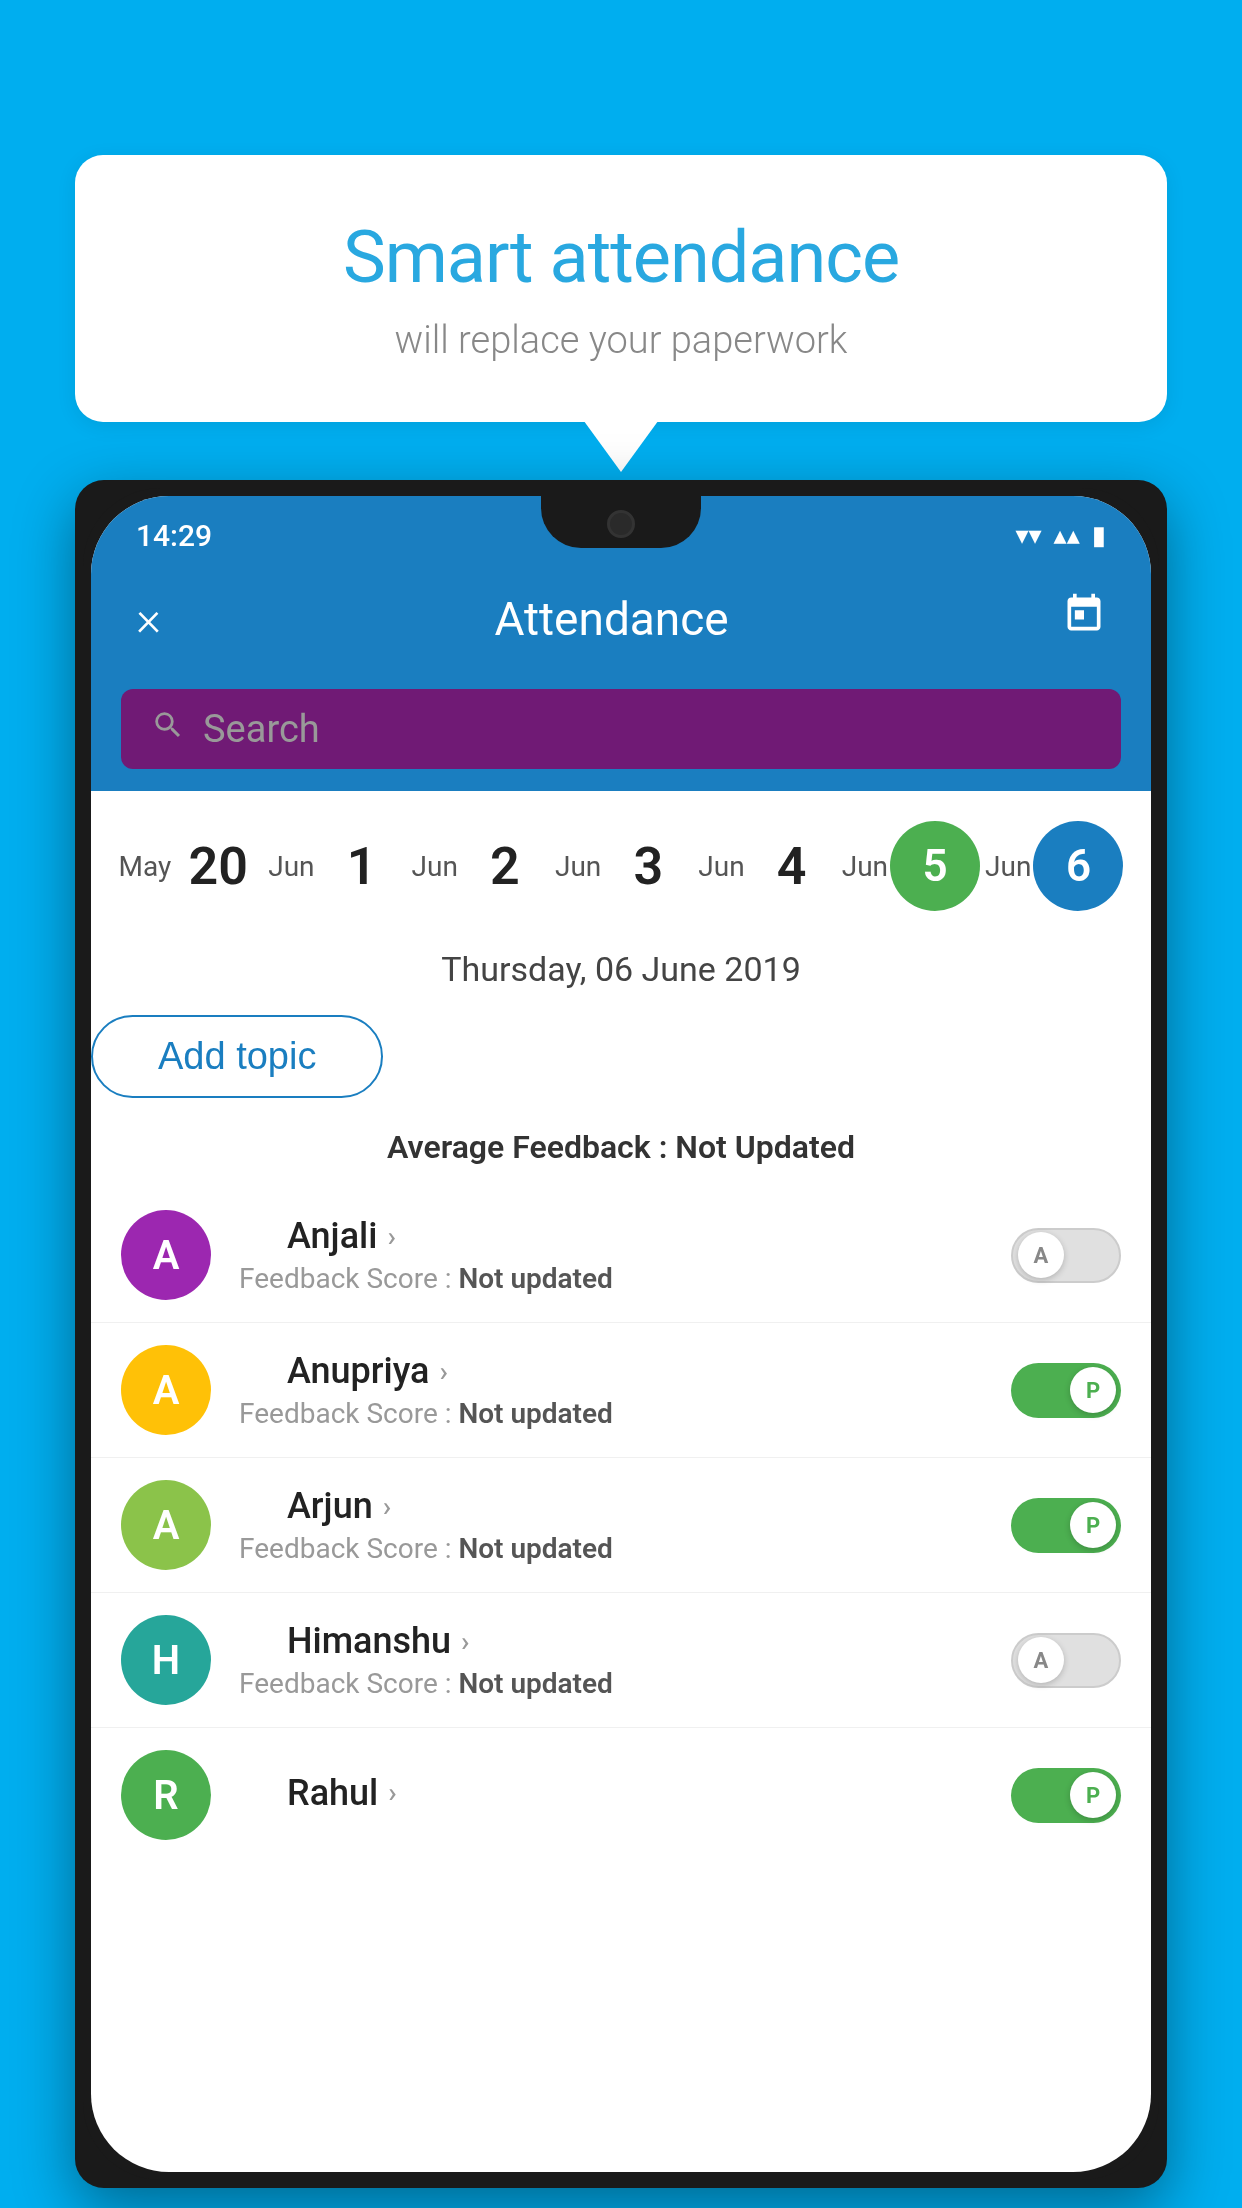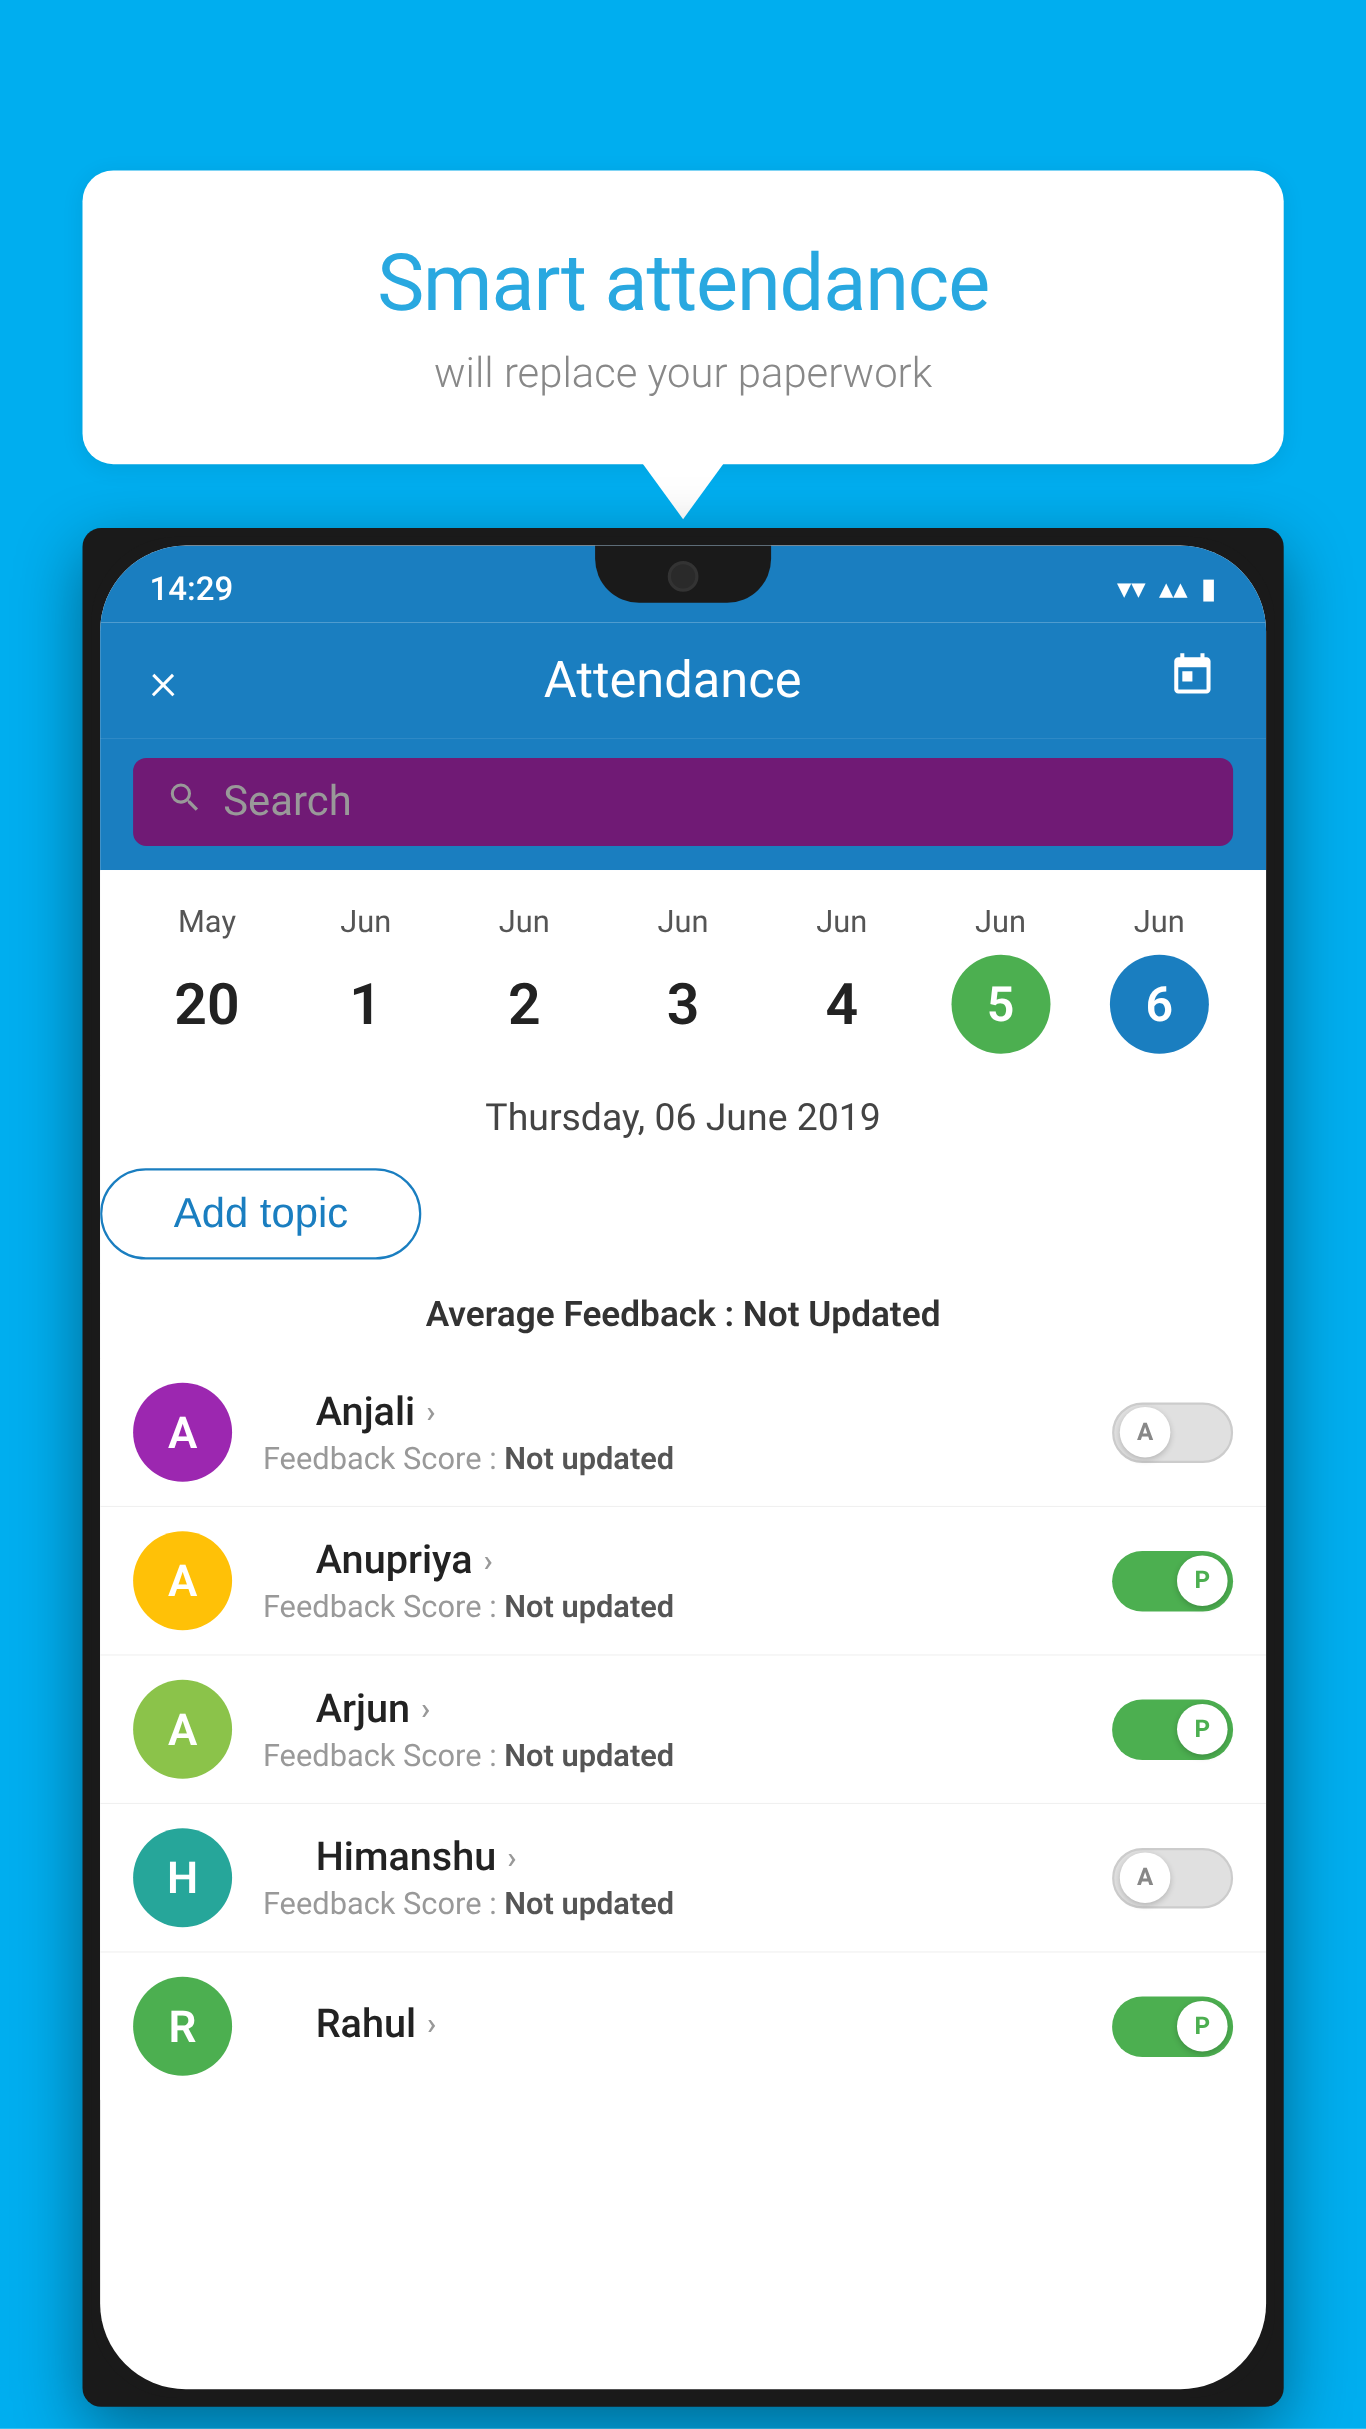--- a/index.html
+++ b/index.html
@@ -56,21 +56,21 @@
     }
 
     
     .phone-frame {
       position: absolute;
       top: 480px;
       left: 75px;
       right: 75px;
       bottom: 20px;
       background: #1a1a1a;
-      border-radius: 17px;
+      border-radius: 29px;
       padding: 0;
       overflow: hidden;
       box-shadow: 0 20px 60px rgba(0,0,0,0.4);
     }
 
     
     .phone-inner {
       position: absolute;
       top: 8px;
       left: 8px;
@@ -204,23 +204,23 @@
     .calendar-strip {
       background: white;
       padding: 30px 25px 20px;
       display: flex;
       justify-content: space-around;
       align-items: flex-start;
     }
 
     .calendar-day {
       display: flex;
-      flex-direction: column;
-      align-items: center;
-      gap: 14px;
+      flex-direction: row;
+      align-items: center;
+      gap: 2px;
     }
 
     .day-month {
       font-size: 28px;
       color: #555;
       font-weight: 400;
     }
 
     .day-number {
       font-size: 52px;

